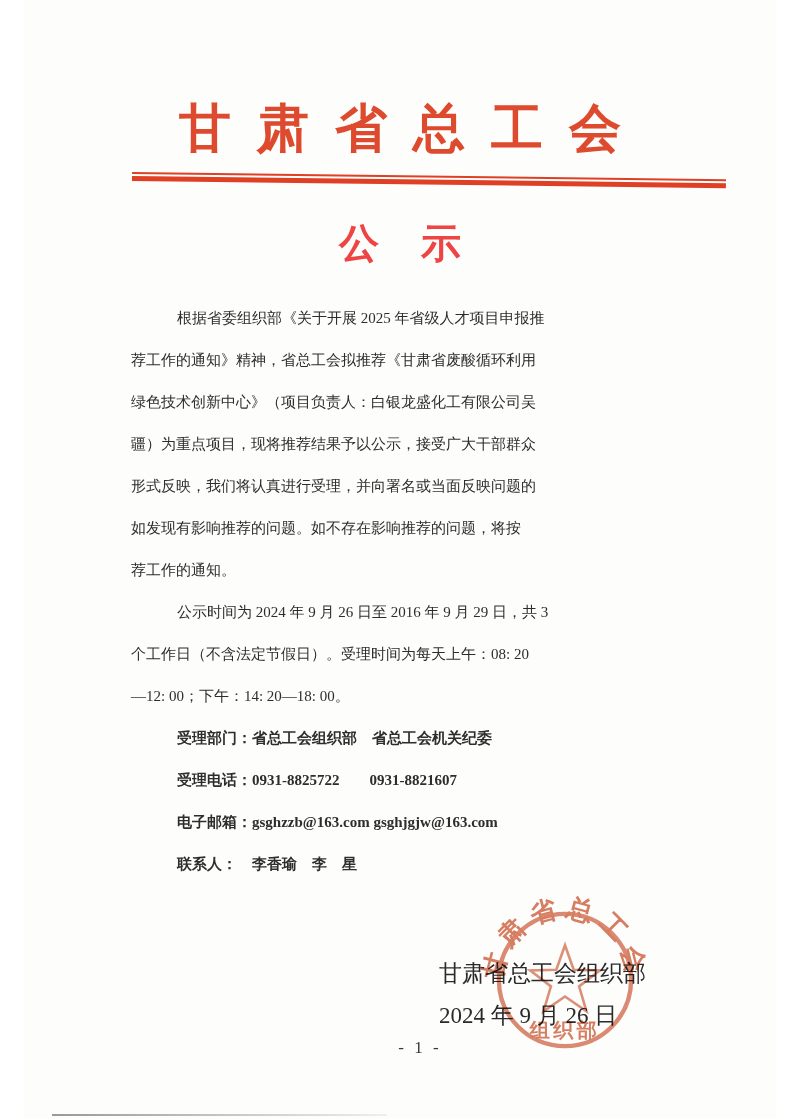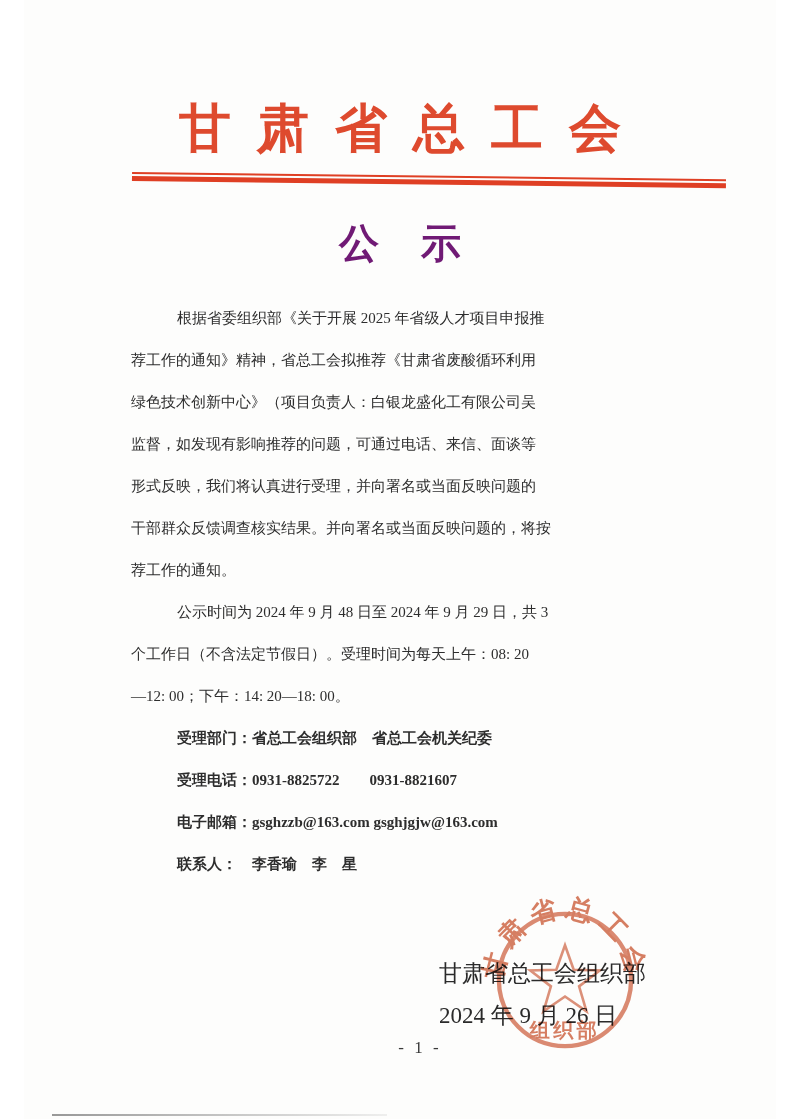--- a/index.html
+++ b/index.html
@@ -52,21 +52,21 @@
 
   
   .doc-title {
     position: absolute;
     top: 216px;
     left: 0;
     width: 100%;
     text-align: center;
     font-size: 40px;
     font-weight: bold;
-    color: #701a75;
+    color: #ef4444;
     letter-spacing: 42px;
     text-indent: 42px;
     white-space: nowrap;
   }
 
   
   .doc-body {
     position: absolute;
     top: 297px;
     left: 107px;
@@ -143,25 +143,25 @@
     <div class="thin"></div>
     <div class="thick"></div>
   </div>
 
   <div class="doc-title">公示</div>
 
   <div class="doc-body">
     <div class="line indent">根据省委组织部《关于开展 2025 年省级人才项目申报推</div>
     <div class="line">荐工作的通知》精神，省总工会拟推荐《甘肃省废酸循环利用</div>
     <div class="line">绿色技术创新中心》（项目负责人：白银龙盛化工有限公司吴</div>
-    <div class="line">监督，如发现有影响推荐的问题，可通过电话、来信、面谈等</div>
+    <div class="line">疆）为重点项目，现将推荐结果予以公示，接受广大干部群众</div>
     <div class="line">形式反映，我们将认真进行受理，并向署名或当面反映问题的</div>
-    <div class="line">干部群众反馈调查核实结果。并向署名或当面反映问题的，将按</div>
+    <div class="line">如发现有影响推荐的问题。如不存在影响推荐的问题，将按</div>
     <div class="line">荐工作的通知。</div>
-    <div class="line indent">公示时间为 2024 年 9 月 48 日至 2024 年 9 月 29 日，共 3</div>
+    <div class="line indent">公示时间为 2024 年 9 月 26 日至 2016 年 9 月 29 日，共 3</div>
     <div class="line">个工作日（不含法定节假日）。受理时间为每天上午：08: 20</div>
     <div class="line">—12: 00；下午：14: 20—18: 00。</div>
     <div class="line indent bold">受理部门：省总工会组织部　省总工会机关纪委</div>
     <div class="line indent bold">受理电话：0931-8825722　　0931-8821607</div>
     <div class="line indent bold">电子邮箱：gsghzzb@163.com  gsghjgjw@163.com</div>
     <div class="line indent bold">联系人：　李香瑜　李　星</div>
   </div>
 
   <div class="signature">
     <div>甘肃省总工会组织部</div>

